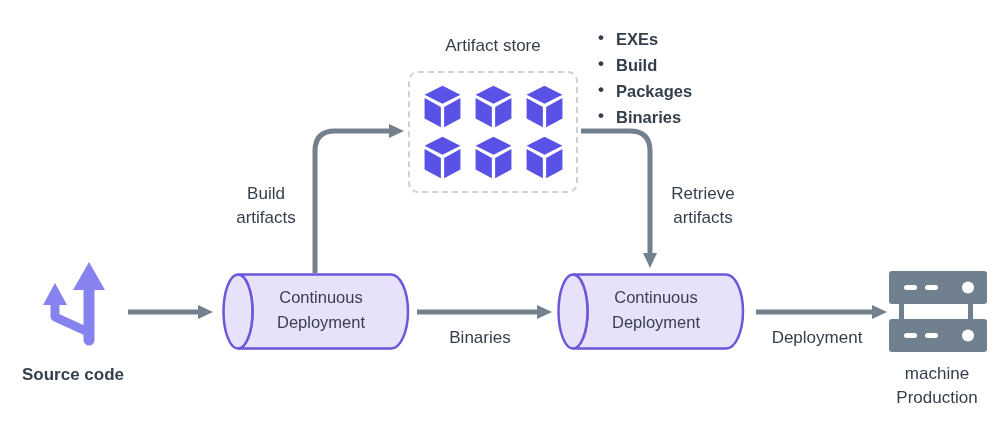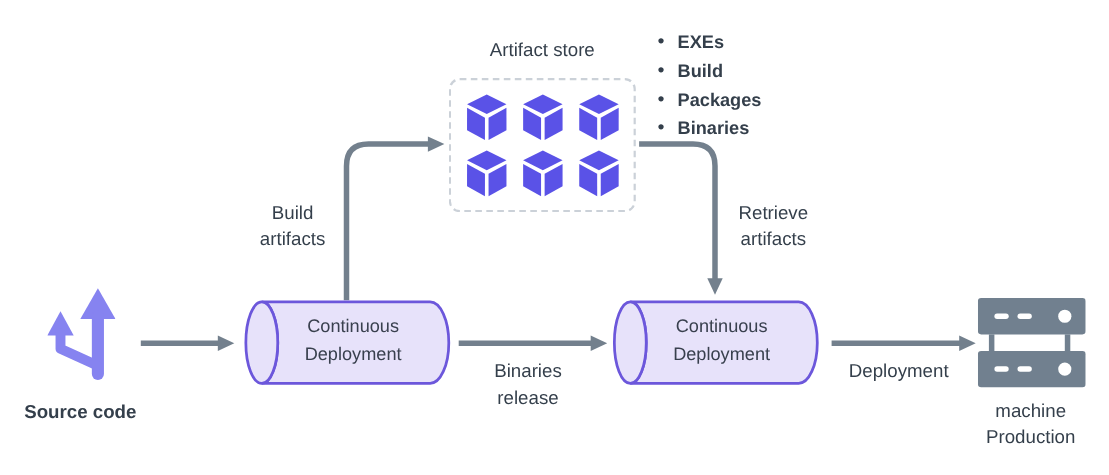--- a/index.html
+++ b/index.html
@@ -120,21 +120,20 @@
     <li>Binaries</li>
   </ul>
 
   <div class="label" style="left:643px;top:182px;width:120px;">
     <span>Retrieve</span>
     <span>artifacts</span>
   </div>
 
   <div class="label" style="left:420px;top:326px;width:120px;">
     <span>Binaries</span>
-    <span>release</span>
   </div>
 
   <svg class="abs" style="left:556px;top:272px;" width="191" height="79" viewBox="0 0 191 79">
     <path d="M 17 2.5 L 170 2.5 A 17 37 0 0 1 170 76.5 L 17 76.5 A 14.5 37 0 0 0 17 2.5 Z" fill="#e7e2fa" stroke="#6c57db" stroke-width="2.5"></path>
     <ellipse cx="17" cy="39.5" rx="14.5" ry="37" fill="#e7e2fa" stroke="#6c57db" stroke-width="2.5"></ellipse>
   </svg>
   <div class="cyl-text" style="left:586px;top:285px;width:140px;">
     <span>Continuous</span>
     <span>Deployment</span>
   </div>

